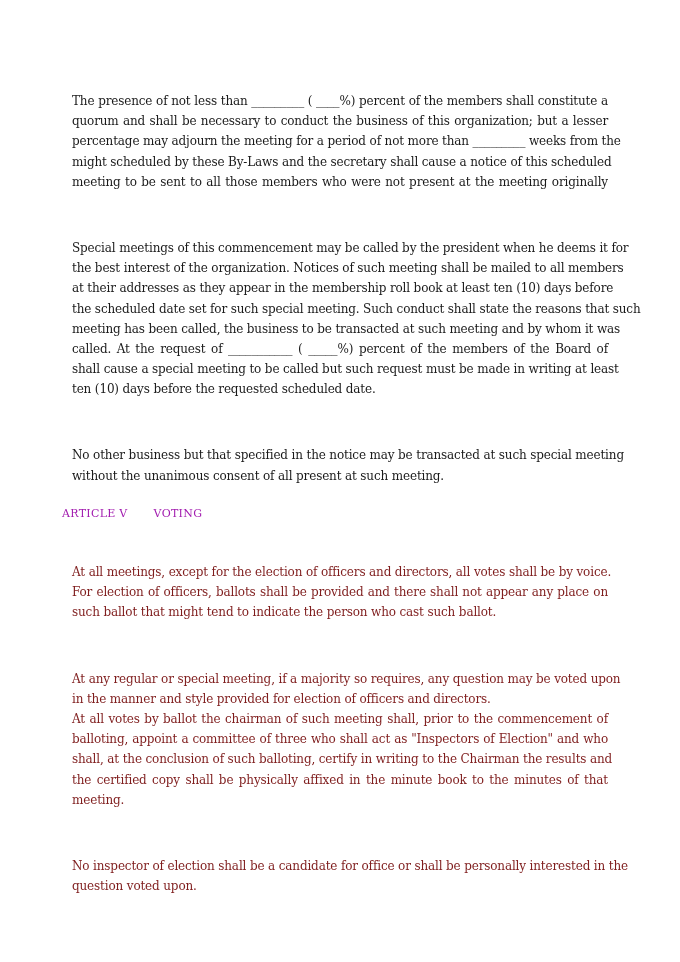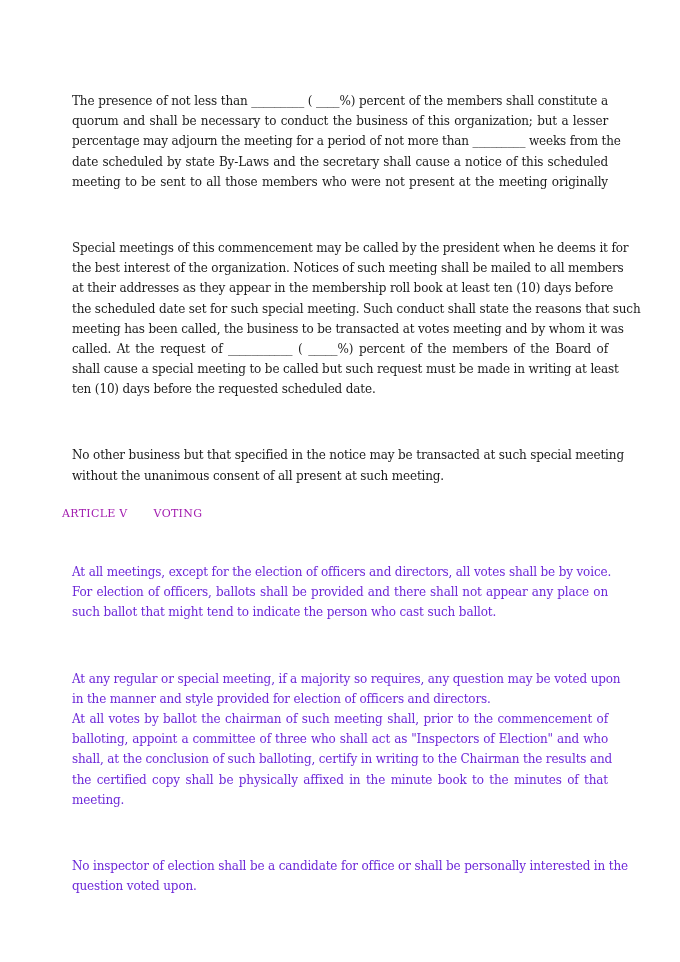--- a/index.html
+++ b/index.html
@@ -20,40 +20,40 @@
   .gap { height: 20px; }
   .heading {
     font-family: "DejaVu Serif", "Liberation Serif", serif;
     font-size: 11px; font-weight: normal; color: #a21caf;
     margin: 0; height: 20px; line-height: 20px;
     position: absolute; left: 62px; top: 504px;
     letter-spacing: 0.3px;
   }
   .heading .num { margin-right: 26px; }
   .sec2 { position: absolute; left: 59px; top: 549px; width: 562px;
-    font-family: "DejaVu Serif", "Liberation Serif", serif; font-size: 12px; color: #6d28d9; }
+    font-family: "DejaVu Serif", "Liberation Serif", serif; font-size: 12px; color: #7f1d1d; }
 </style>
 </head>
 <body>
 
 <div class="page">
   <div class="para">
     <div class="line">The presence of not less than _________ ( ____%) percent of the members shall constitute a</div>
     <div class="line">quorum and shall be necessary to conduct the business of this organization; but a lesser</div>
     <div class="line">percentage may adjourn the meeting for a period of not more than _________ weeks from the</div>
-    <div class="line">date scheduled by state By-Laws and the secretary shall cause a notice of this scheduled</div>
+    <div class="line">might scheduled by these By-Laws and the secretary shall cause a notice of this scheduled</div>
     <div class="line">meeting to be sent to all those members who were not present at the meeting originally</div>
   </div>
   <div class="gap"></div>
   <div class="para">
     <div class="line">Special meetings of this commencement may be called by the president when he deems it for</div>
     <div class="line">the best interest of the organization. Notices of such meeting shall be mailed to all members</div>
     <div class="line">at their addresses as they appear in the membership roll book at least ten (10) days before</div>
     <div class="line">the scheduled date set for such special meeting. Such conduct shall state the reasons that such</div>
-    <div class="line">meeting has been called, the business to be transacted at votes meeting and by whom it was</div>
+    <div class="line">meeting has been called, the business to be transacted at such meeting and by whom it was</div>
     <div class="line">called. At the request of ___________ ( _____%) percent of the members of the Board of</div>
     <div class="line">shall cause a special meeting to be called but such request must be made in writing at least</div>
     <div class="line last">ten (10) days before the requested scheduled date.</div>
   </div>
   <div class="gap"></div>
   <div class="para">
     <div class="line">No other business but that specified in the notice may be transacted at such special meeting</div>
     <div class="line last">without the unanimous consent of all present at such meeting.</div>
   </div>
 </div>

